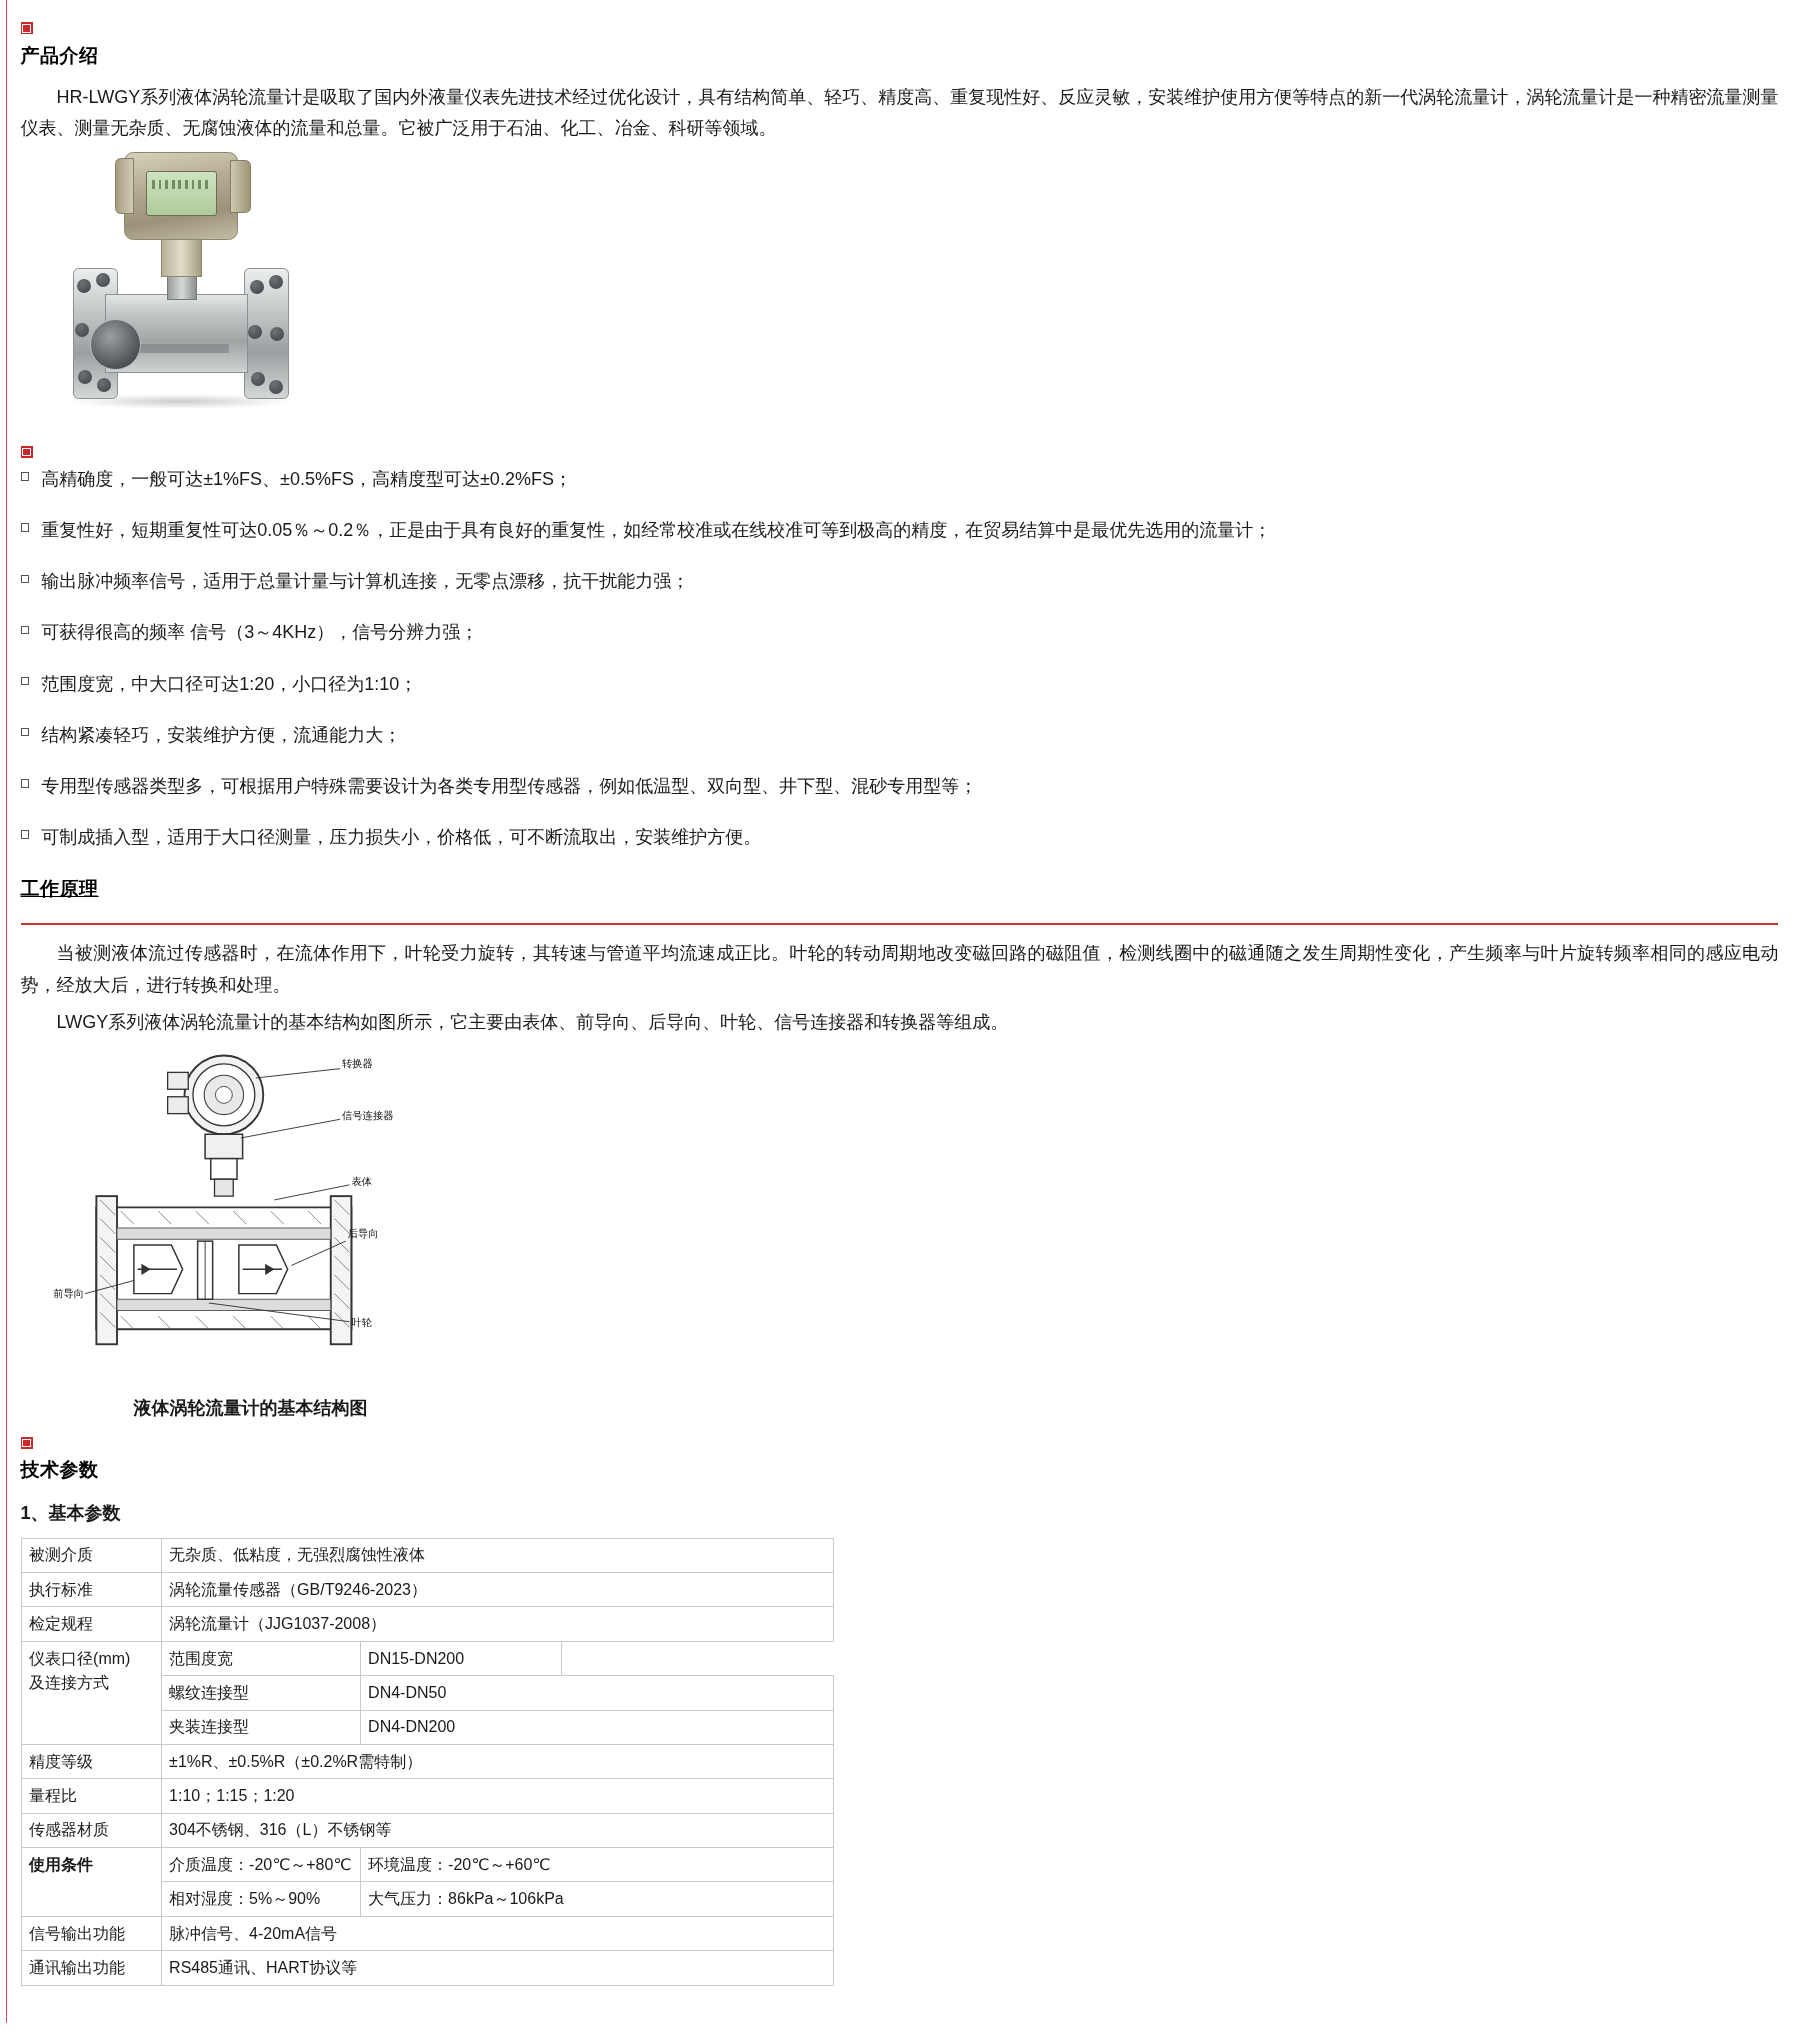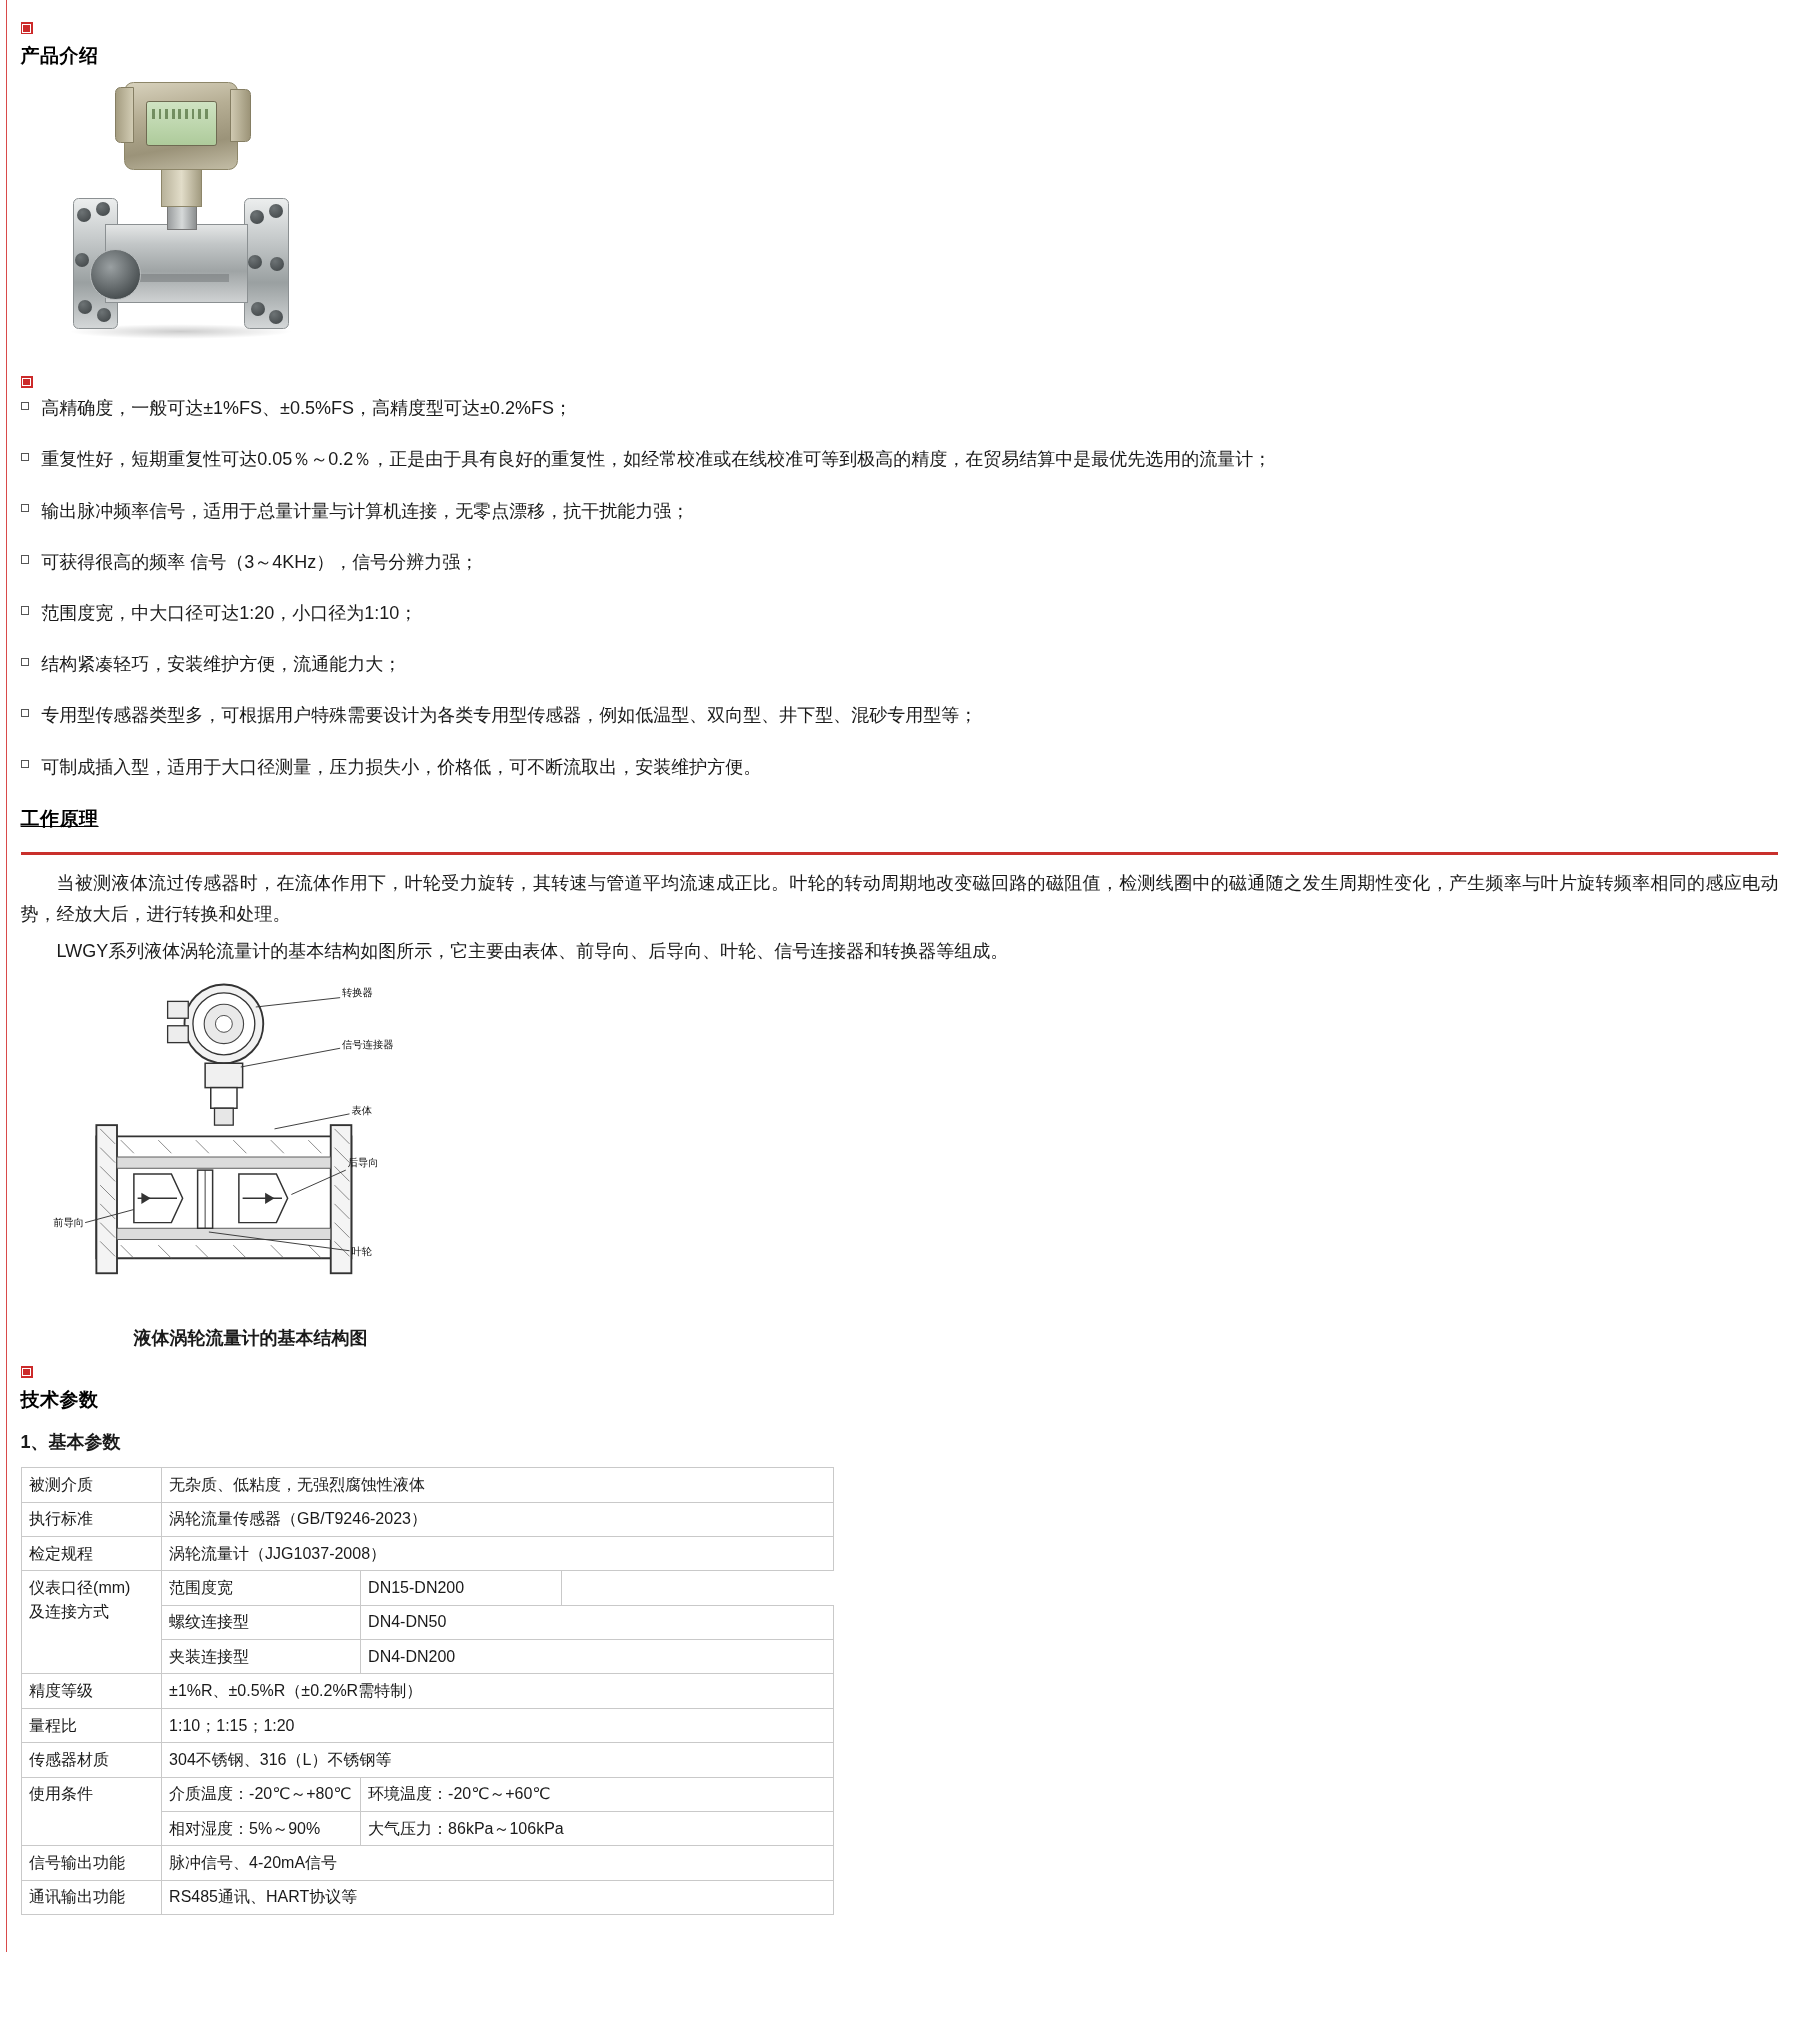--- a/index.html
+++ b/index.html
@@ -219,20 +219,21 @@
   .diagram-box { width: 394px; }
 </style>
 </head>
 <body>
 
 <div class="page">
   <div class="left-rule"></div>
 
   <span class="sec-marker"></span>
   <h2 class="section-title">产品介绍</h2>
+  <p class="body-text indent">HR-LWGY系列液体涡轮流量计是吸取了国内外液量仪表先进技术经过优化设计，具有结构简单、轻巧、精度高、重复现性好、反应灵敏，安装维护使用方便等特点的新一代涡轮流量计，涡轮流量计是一种精密流量测量仪表、测量无杂质、无腐蚀液体的流量和总量。它被广泛用于石油、化工、冶金、科研等领域。</p>
 
   <div class="photo-wrap">
     <div class="meter">
       <div class="shadow"></div>
       <div class="flange-l">
         <div class="bolt" style="left:3.7px;  top:9.4px;"></div>
         <div class="bolt" style="left:22.5px; top:3.7px;"></div>
         <div class="bolt" style="left:1.9px;  top:54px;"></div>
         <div class="bolt" style="left:24px; top:56px;"></div>
         <div class="bolt" style="left:4.7px;  top:101px;"></div>
@@ -387,21 +388,21 @@
       <tr>
         <td class="label">量程比</td>
         <td colspan="3">1:10；1:15；1:20</td>
       </tr>
       <tr>
         <td class="label">传感器材质</td>
         <td colspan="3">304不锈钢、316（L）不锈钢等</td>
       </tr>
 
       <tr>
-        <td class="label" rowspan="2" style="vertical-align:top;">使用条件</td>
+        <td class="label" rowspan="2" style="vertical-align:top;font-weight:bold;">使用条件</td>
         <td class="sub">介质温度：-20℃～+80℃</td>
         <td colspan="2">环境温度：-20℃～+60℃</td>
       </tr>
       <tr>
         <td class="sub">相对湿度：5%～90%</td>
         <td colspan="2">大气压力：86kPa～106kPa</td>
       </tr>
 
       <tr>
         <td class="label">信号输出功能</td>

